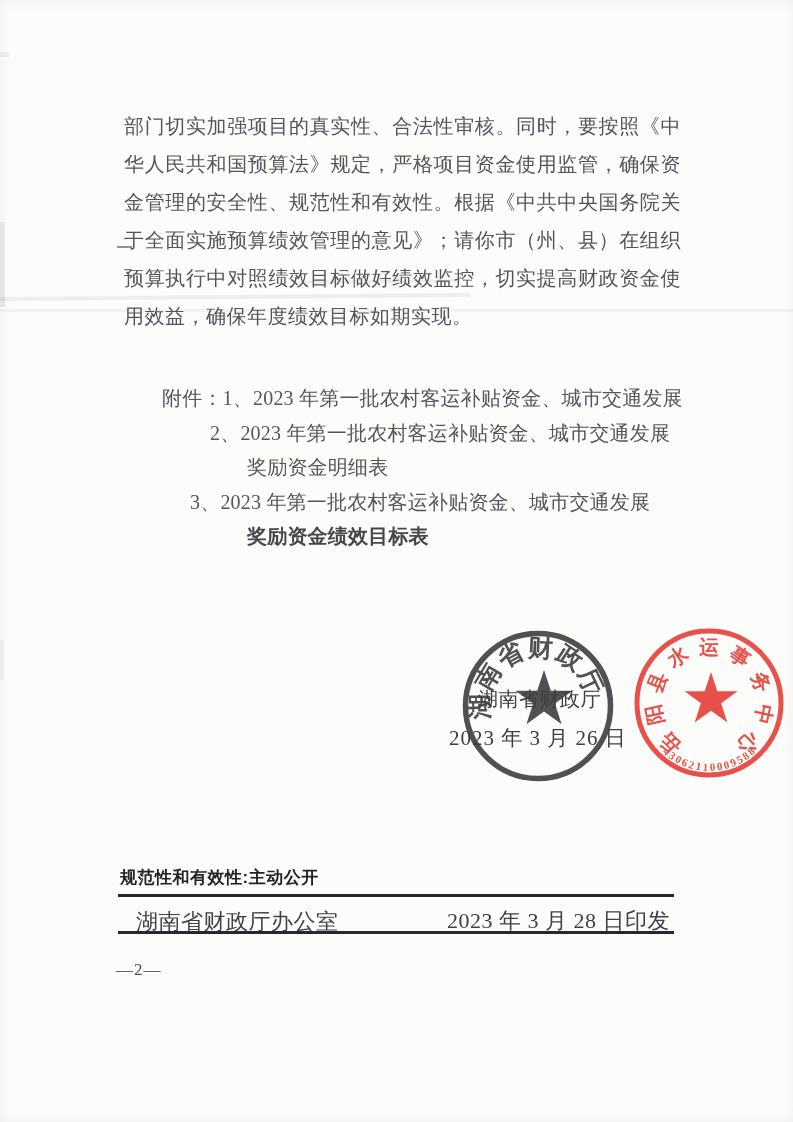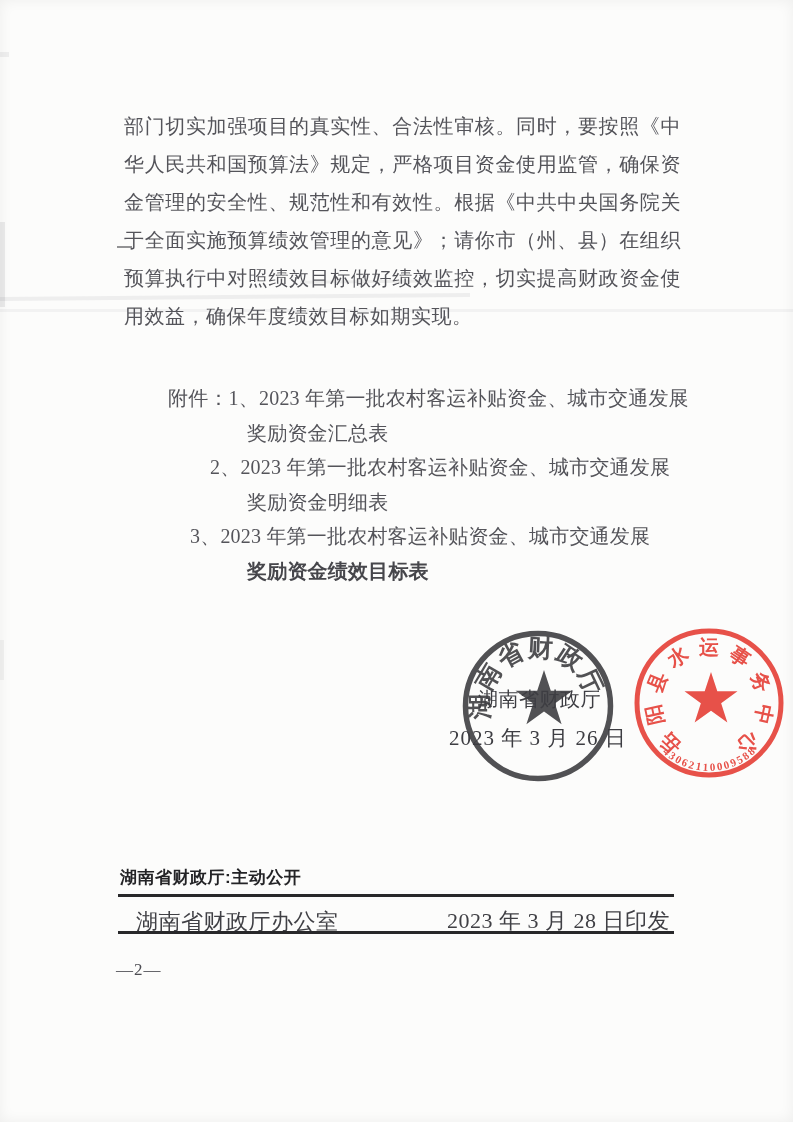--- a/index.html
+++ b/index.html
@@ -88,22 +88,21 @@
   <div class="body-text">
     <div class="body-line">部门切实加强项目的真实性、合法性审核。同时，要按照《中</div>
     <div class="body-line">华人民共和国预算法》规定，严格项目资金使用监管，确保资</div>
     <div class="body-line">金管理的安全性、规范性和有效性。根据《中共中央国务院关</div>
     <div class="body-line">于全面实施预算绩效管理的意见》；请你市（州、县）在组织</div>
     <div class="body-line">预算执行中对照绩效目标做好绩效监控，切实提高财政资金使</div>
     <div class="body-line last">用效益，确保年度绩效目标如期实现。</div>
   </div>
 
   <div class="attachments">
-    <div class="att-line" style="margin-left:6px">附件：1、2023 年第一批农村客运补贴资金、城市交通发展</div>
-    <div class="att-line" style="margin-left:85px">奖励资金汇总表</div>
+    <div class="att-line" style="margin-left:0">附件：1、2023 年第一批农村客运补贴资金、城市交通发展</div>
     <div class="att-line" style="margin-left:48px">2、2023 年第一批农村客运补贴资金、城市交通发展</div>
     <div class="att-line" style="margin-left:85px">奖励资金明细表</div>
     <div class="att-line" style="margin-left:28px">3、2023 年第一批农村客运补贴资金、城市交通发展</div>
     <div class="att-line bold" style="margin-left:85px">奖励资金绩效目标表</div>
   </div>
 
   <div class="sig-agency">湖南省财政厅</div>
   <div class="sig-date">2023 年 3 月 26 日</div>
 
   <svg class="seal seal-left" width="164" height="164" viewBox="0 0 164 164">
@@ -144,20 +143,20 @@
         <text transform="translate(80.5 142.9) rotate(-3.2)" text-anchor="middle" dominant-baseline="central" font-size="11" fill="#e64840">0</text>
         <text transform="translate(87.5 142.1) rotate(-9.5)" text-anchor="middle" dominant-baseline="central" font-size="11" fill="#e64840">0</text>
         <text transform="translate(94.4 140.6) rotate(-15.8)" text-anchor="middle" dominant-baseline="central" font-size="11" fill="#e64840">0</text>
         <text transform="translate(101.1 138.3) rotate(-22.1)" text-anchor="middle" dominant-baseline="central" font-size="11" fill="#e64840">9</text>
         <text transform="translate(107.4 135.3) rotate(-28.4)" text-anchor="middle" dominant-baseline="central" font-size="11" fill="#e64840">5</text>
         <text transform="translate(113.4 131.6) rotate(-34.7)" text-anchor="middle" dominant-baseline="central" font-size="11" fill="#e64840">8</text>
         <text transform="translate(119.0 127.3) rotate(-41.0)" text-anchor="middle" dominant-baseline="central" font-size="11" fill="#e64840">8</text>
       </g>
   </svg>
 
-  <div class="foot-disclosure">湖南省财政厅:主动公开</div>
+  <div class="foot-disclosure">规范性和有效性:主动公开</div>
   <div class="rule rule-1"></div>
   <div class="foot-issuer">湖南省财政厅办公室</div>
   <div class="foot-date">2023 年 3 月 28 日印发</div>
   <div class="rule rule-2"></div>
   <div class="page-number">—2—</div>
 
 </div>
 
 </body></html>

